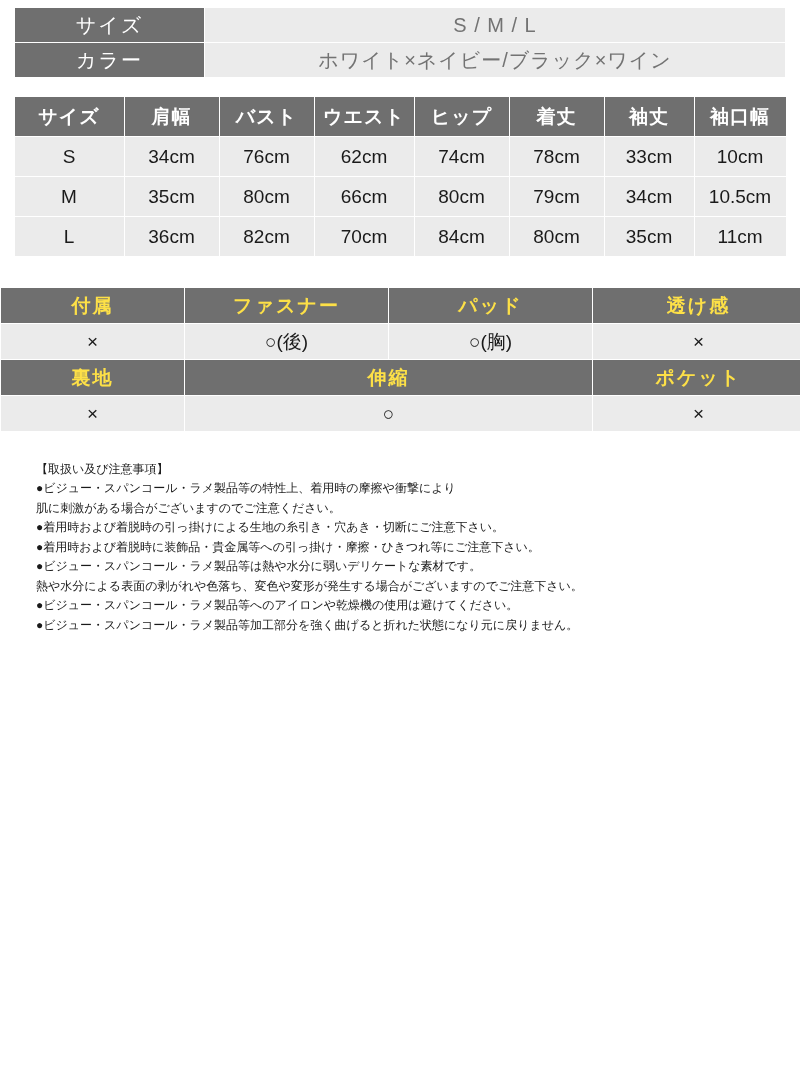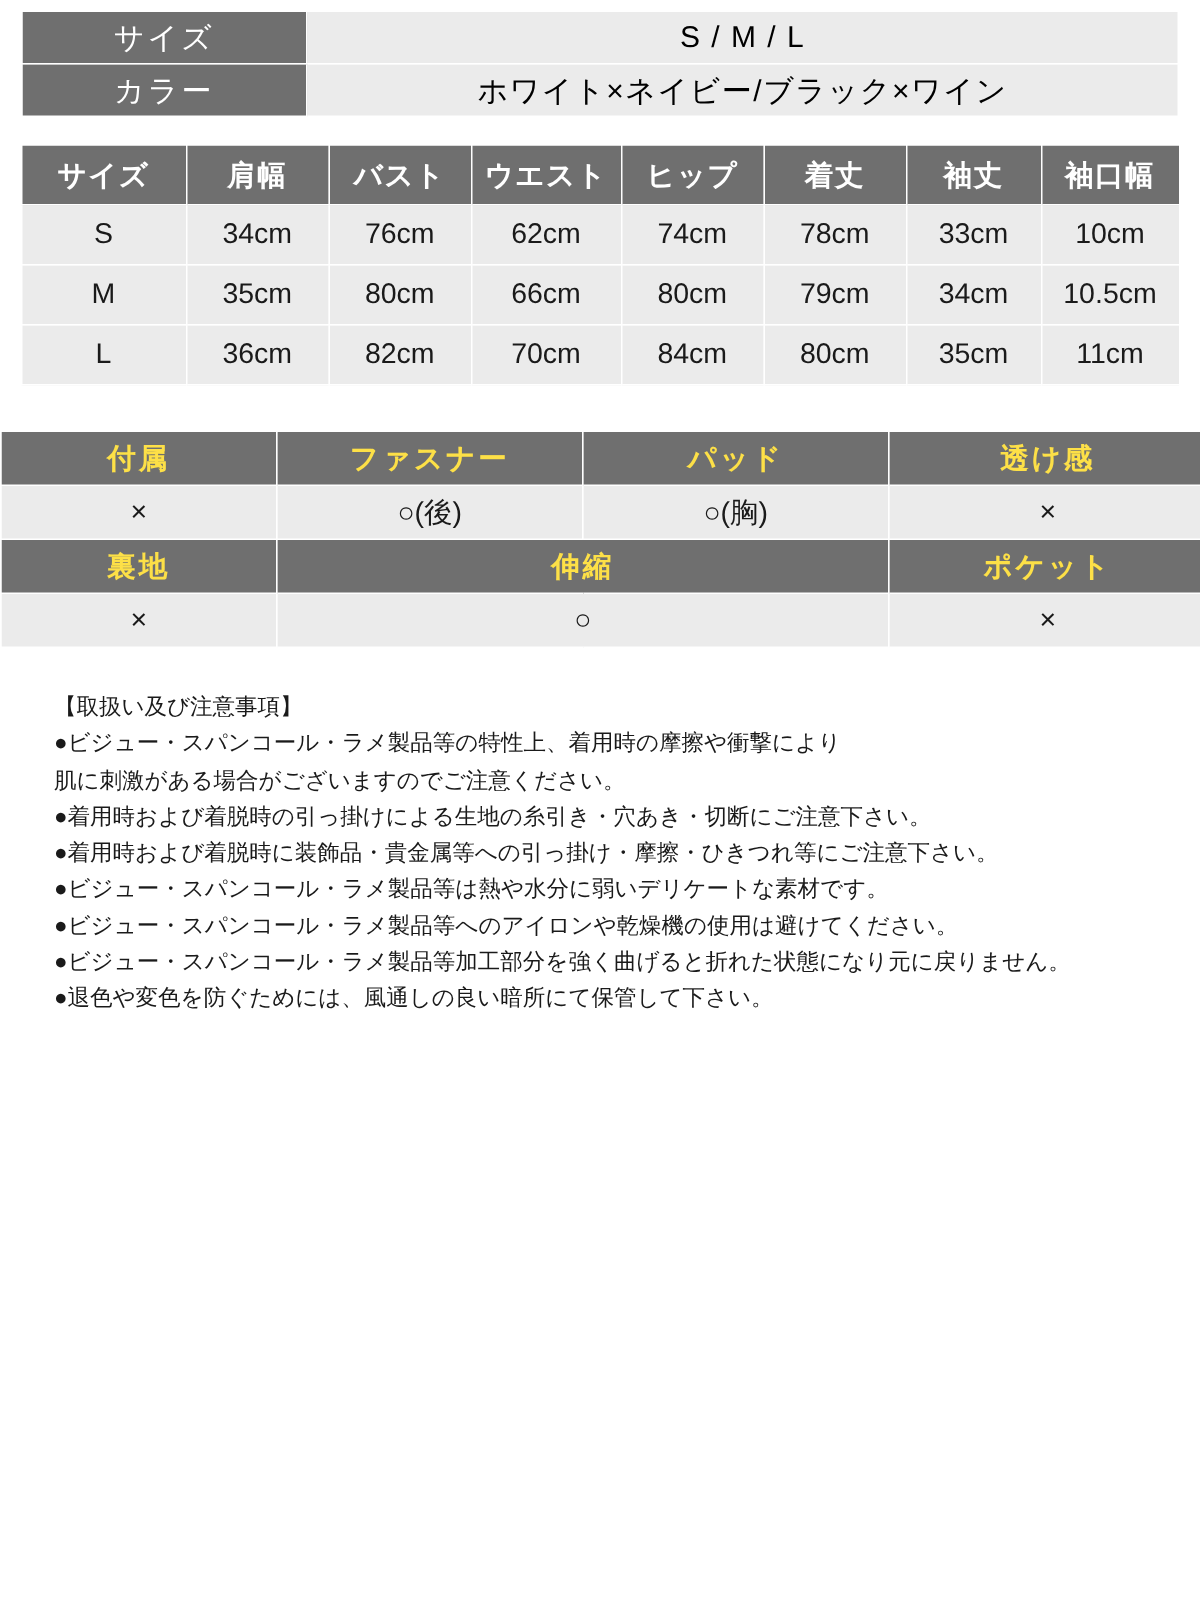--- a/index.html
+++ b/index.html
@@ -35,21 +35,21 @@
     vertical-align: middle;
   }
   .spec-table td.label {
     background: #6f6f6f;
     color: #ffffff;
     width: 190px;
     letter-spacing: 2px;
   }
   .spec-table td.value {
     background: #ebebeb;
-    color: #000000;
+    color: #737373;
     letter-spacing: 1px;
   }
   
   .size-table {
     width: 772px;
     margin: 18px auto 0 auto;
   }
   .size-table th, .size-table td {
     border: 1px solid #ffffff;
     height: 40px;
@@ -87,21 +87,21 @@
     letter-spacing: 2px;
   }
   .feat-table td {
     background: #ebebeb;
   }
   
   .notes {
     width: 772px;
     margin: 28px auto 0 auto;
     padding-left: 22px;
-    font-size: 15px;
+    font-size: 12px;
     line-height: 1.62;
     color: #1a1a1a;
   }
   .notes .note-line { white-space: nowrap; }
 </style>
 </head>
 <body>
 
 <div class="page">
 
@@ -202,18 +202,18 @@
     </tbody>
   </table>
 
   <div class="notes">
     <div class="note-line">【取扱い及び注意事項】</div>
     <div class="note-line">●ビジュー・スパンコール・ラメ製品等の特性上、着用時の摩擦や衝撃により</div>
     <div class="note-line">肌に刺激がある場合がございますのでご注意ください。</div>
     <div class="note-line">●着用時および着脱時の引っ掛けによる生地の糸引き・穴あき・切断にご注意下さい。</div>
     <div class="note-line">●着用時および着脱時に装飾品・貴金属等への引っ掛け・摩擦・ひきつれ等にご注意下さい。</div>
     <div class="note-line">●ビジュー・スパンコール・ラメ製品等は熱や水分に弱いデリケートな素材です。</div>
+    <div class="note-line">熱や水分による表面の剥がれや色落ち、変色や変形が発生する場合がございますのでご注意下さい。</div>
     <div class="note-line">●ビジュー・スパンコール・ラメ製品等へのアイロンや乾燥機の使用は避けてください。</div>
     <div class="note-line">●ビジュー・スパンコール・ラメ製品等加工部分を強く曲げると折れた状態になり元に戻りません。</div>
-    <div class="note-line">●退色や変色を防ぐためには、風通しの良い暗所にて保管して下さい。</div>
   </div>
 
 </div>
 
 </body></html>

